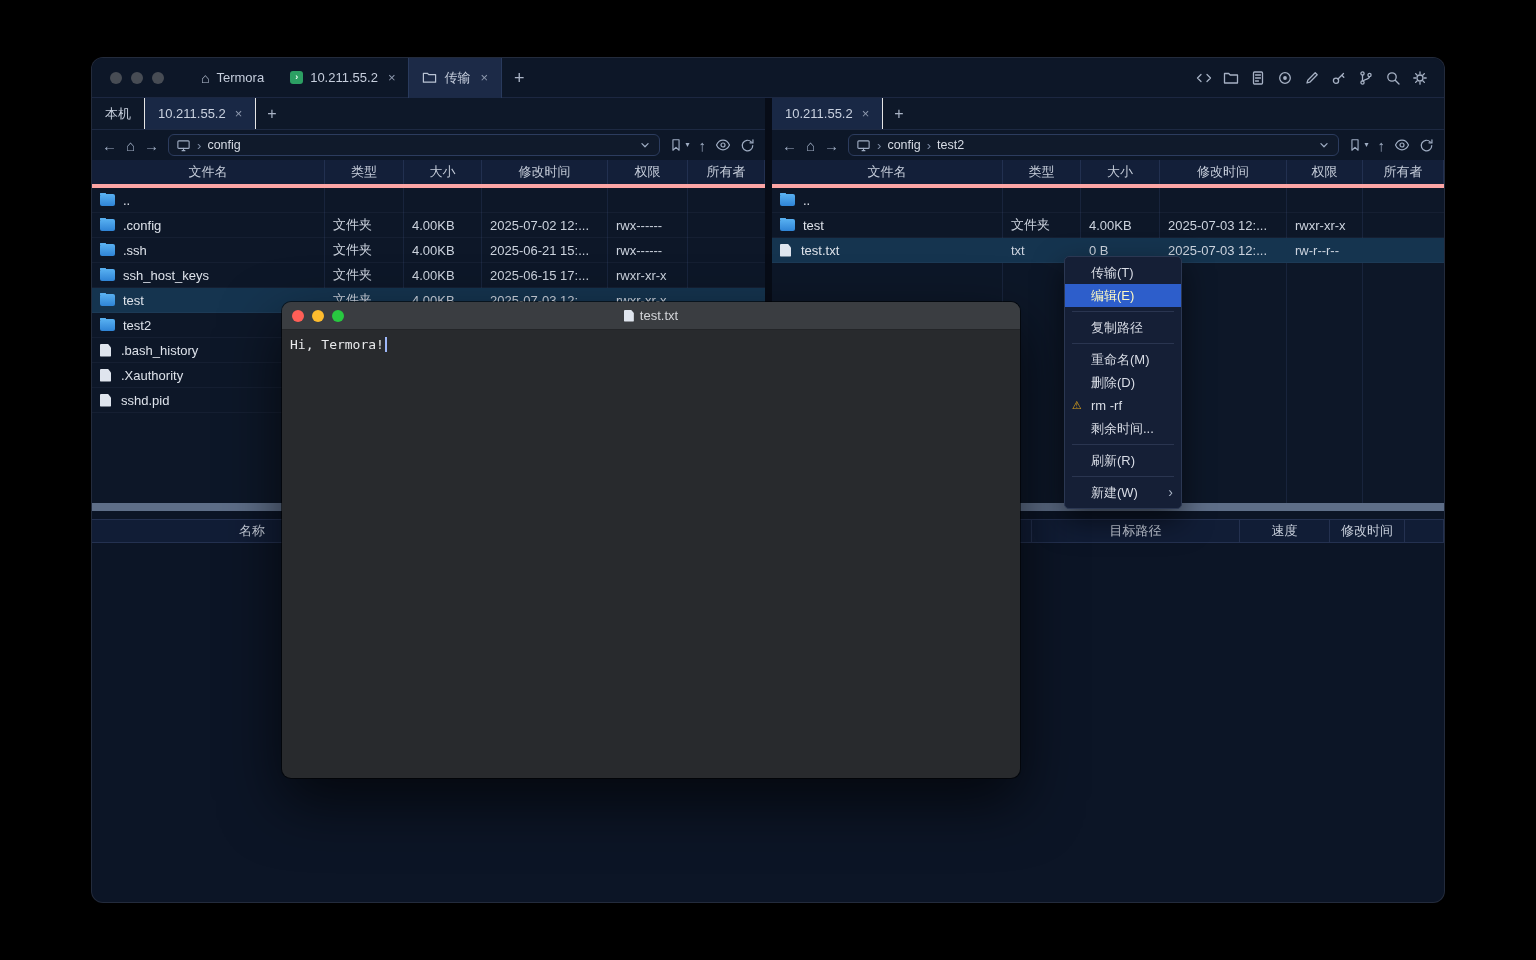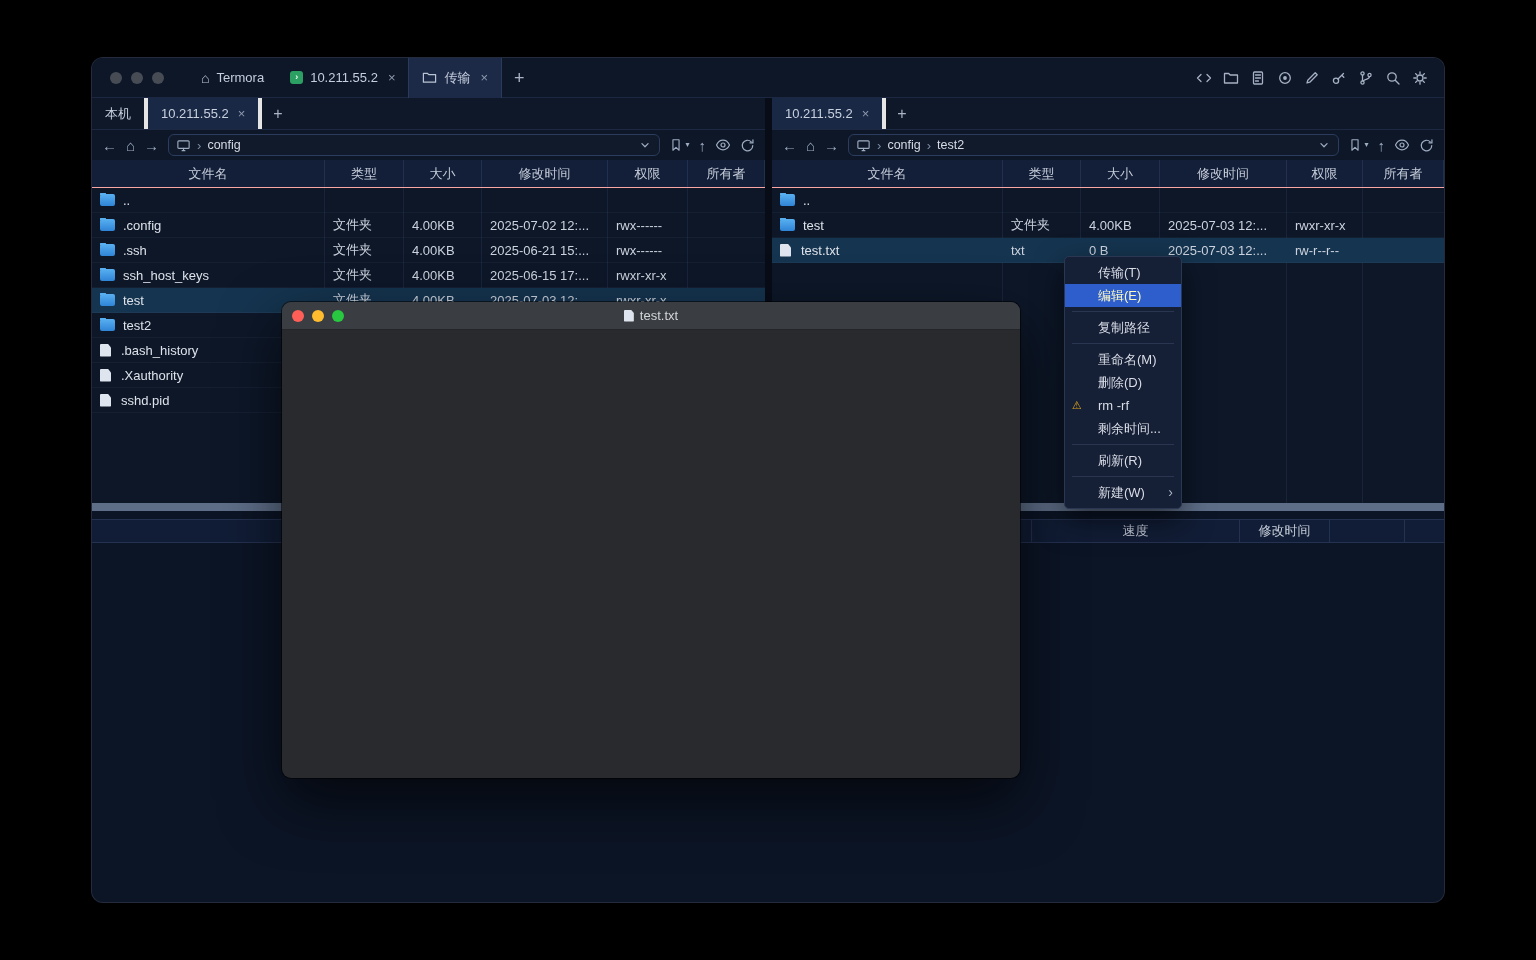--- a/index.html
+++ b/index.html
@@ -26,32 +26,32 @@
   svg.ic{display:block}
 
   
   .panes{position:absolute;left:0;top:40px;width:1352px;height:405px}
   .pane{position:absolute;top:0;height:405px;background:#0d1728}
   .pane.left{left:0;width:673px}
   .pane.right{left:680px;width:672px}
   .vsplit{position:absolute;left:673px;top:0;width:7px;height:405px;background:#070c17}
 
   .ptabs{height:32px;display:flex;align-items:stretch;background:#0e1829;border-bottom:1px solid #1d2942}
-  .ptab{display:flex;align-items:center;gap:6px;padding:0 13px;font-size:13px;color:#c9d1df;border-right:4px solid #e5e5e5}
+  .ptab{display:flex;align-items:center;gap:6px;padding:0 13px;font-size:13px;color:#c9d1df;border-right:1px solid #e5e5e5}
   .ptab.active{background:#192845}
   .pplus{color:#aab4c6;font-size:16px;display:flex;align-items:center;padding:0 11px}
 
   .ptools{height:30px;display:flex;align-items:center;gap:9px;padding:0 10px}
   .tbtn{color:#9fadc3;font-size:15px;line-height:1;display:flex;align-items:center;gap:2px}
   .crumb{flex:1;height:22px;border:1px solid #2c3c5e;border-radius:6px;display:flex;align-items:center;gap:6px;
     padding:0 7px;color:#d6dbe4;font-size:12.5px;background:rgba(255,255,255,0.015)}
   .crumb .sep{color:#7e8ca5;font-size:13px}
   .crumb .chev{margin-left:auto}
 
-  .ghead{height:28px;display:grid;background:#131f39;border-bottom:1px solid #fca5a5;color:#c6cdda;font-size:13px}
+  .ghead{height:28px;display:grid;background:#131f39;border-bottom:4px solid #fca5a5;color:#c6cdda;font-size:13px}
   .ghead>div{display:flex;align-items:center;justify-content:center;border-right:1px solid #223050;overflow:hidden}
   .pane.left .ghead,.pane.left .frow{grid-template-columns:233px 79px 78px 126px 80px 77px}
   .pane.right .ghead,.pane.right .frow{grid-template-columns:231px 78px 79px 127px 76px 81px}
 
   .rowsbox{position:absolute;top:90px;left:0;right:0;bottom:0;overflow:hidden}
   .vline{position:absolute;top:0;bottom:0;width:1px;background:#18243c}
   .frow{height:25px;display:grid;align-items:center;font-size:13px;color:#ccd3de;position:relative;
     border-bottom:1px solid rgba(125,145,180,.07)}
   .frow.sel{background:#15344f}
   .cell{padding:0 8px;white-space:nowrap;overflow:hidden}
@@ -80,21 +80,21 @@
   .el-close{background:#ff5f57}.el-min{background:#febc2e}.el-zoom{background:#28c840}
   .ttl{position:absolute;left:0;right:0;top:0;bottom:0;display:flex;align-items:center;justify-content:center;gap:6px;
     color:#d3d5d9;font-size:13px}
   .ttl .dico{margin-right:0;width:10px;height:12px}
   .ebody{padding:7px 8px;font-family:"DejaVu Sans Mono","Liberation Mono",monospace;font-size:13px;color:#e9eaec}
   .cursor{display:inline-block;width:2px;height:15px;background:#9db7f8;vertical-align:text-bottom;margin-left:1px}
 
   
   .cmenu{position:absolute;left:1064px;top:256px;width:118px;background:#151f36;border:1px solid #2b3752;border-radius:5px;
     padding:4px 0;z-index:40;box-shadow:0 12px 30px rgba(0,0,0,.55);font-size:13px;color:#d9dde6}
-  .mitem{height:23px;line-height:23px;padding-left:33px;position:relative;white-space:nowrap}
+  .mitem{height:23px;line-height:23px;padding-left:26px;position:relative;white-space:nowrap}
   .mitem.hl{background:#2d5ecb;color:#fef9c3}
   .msep{height:1px;background:#2a3550;margin:4px 7px}
   .mwarn{position:absolute;left:7px;top:0;color:#e0a41b;font-size:11px}
   .msub{position:absolute;right:8px;top:0;color:#aab4c6;font-size:14px}
 </style>
 </head>
 <body>
 
 <div class="stage">
   <div class="window">
@@ -449,39 +449,43 @@
             <div class="cell"></div>
           </div>
         </div>
       </div>
     </div>
 
     <div class="hsplit l"></div>
     <div class="hsplit r"></div>
 
     <div class="thead">
+      <div>名称</div>
       <div></div>
       <div>目标路径</div>
       <div>速度</div>
       <div>修改时间</div>
       <div></div>
     </div>
   </div>
 
   <div class="editor">
     <div class="etitle">
       <div class="elights">
         <span class="elight el-close"></span>
         <span class="elight el-min"></span>
         <span class="elight el-zoom"></span>
       </div>
       <div class="ttl">
         <span class="dico"></span>
         <span>test.txt</span>
       </div>
+    </div>
+    <div class="ebody">
+      <span>Hi, Termora!</span><span class="cursor"></span>
     </div>
   </div>
 
   <div class="cmenu">
     <div class="mitem"><span>传输(T)</span></div>
     <div class="mitem hl"><span>编辑(E)</span></div>
     <div class="msep"></div>
     <div class="mitem"><span>复制路径</span></div>
     <div class="msep"></div>
     <div class="mitem"><span>重命名(M)</span></div>

